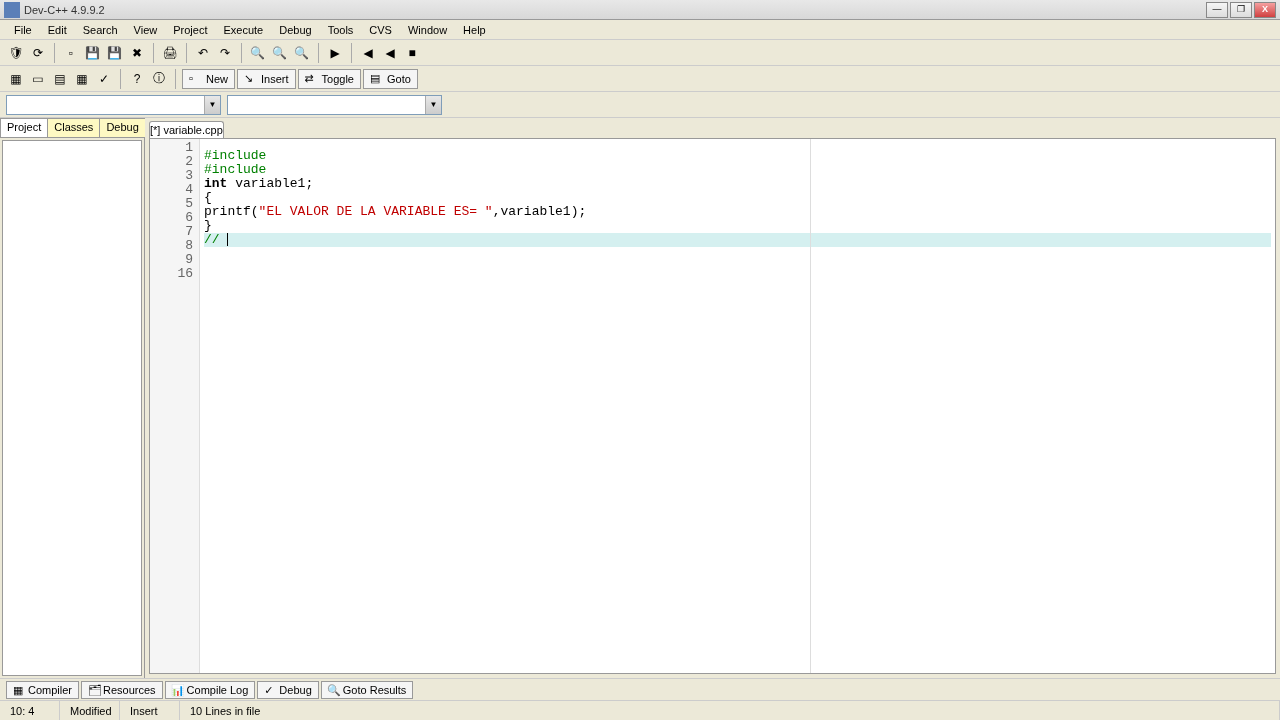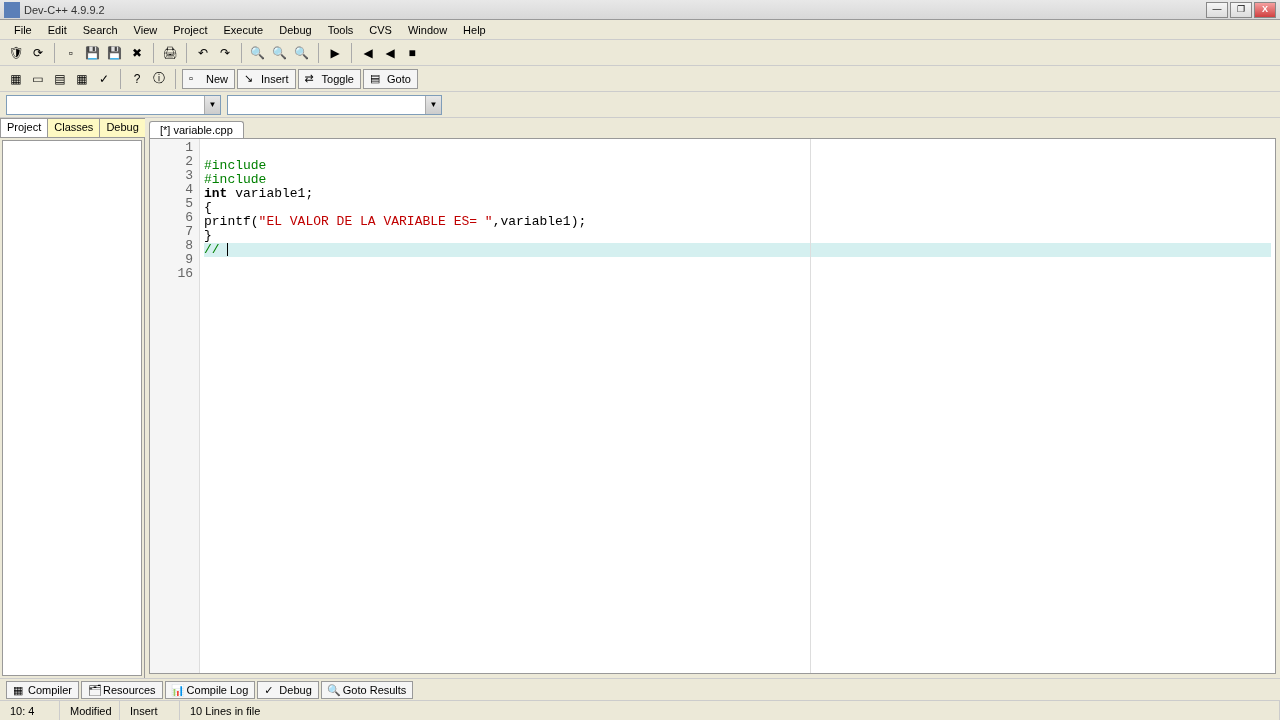--- a/index.html
+++ b/index.html
@@ -26,25 +26,25 @@
 
 .main-area { display: flex; height: 560px; }
 .left-panel { width: 145px; background: #ece9d8; border-right: 1px solid #999; display: flex; flex-direction: column; }
 .left-tabs { display: flex; height: 20px; border-bottom: 1px solid #999; background: #ece9d8; }
 .left-tab { padding: 2px 6px; border: 1px solid #999; border-bottom: none; background: #fef9c3; font-size: 11px; cursor: pointer; margin-right: -1px; }
 .left-tab.active { background: #fff; }
 .left-content { flex: 1; background: #fff; border: 1px solid #999; margin: 2px; }
 
 .editor-panel { flex: 1; display: flex; flex-direction: column; background: #ece9d8; }
 .editor-tabs { height: 20px; display: flex; align-items: flex-end; padding: 0 4px; }
-.editor-tab { padding: 2px 10px; border: 1px solid #999; border-bottom: none; background: #fff; font-size: 11px; cursor: pointer; border-radius: 3px 3px 0 0; }
+.editor-tab { padding: 2px 0; border: 1px solid #999; border-bottom: none; background: #fff; font-size: 11px; cursor: pointer; border-radius: 3px 3px 0 0; }
 .editor-content { flex: 1; background: #fff; border: 1px solid #999; margin: 0 4px 4px 4px; display: flex; font-family: 'Courier New', monospace; font-size: 13px; overflow: hidden; }
 .gutter { width: 50px; background: #f5f5f5; text-align: right; padding: 2px 6px 2px 2px; color: #666; border-right: 1px solid #ddd; }
 .gutter div { height: 14px; line-height: 14px; }
-.code { flex: 1; padding: 20px 4px; position: relative; }
+.code { flex: 1; padding: 10px 4px; position: relative; }
 .code-line { height: 14px; line-height: 14px; white-space: pre; }
 .code-line.highlight { background: #d5f0f0; }
 .kw-green { color: #008000; }
 .kw-black { color: #000; font-weight: bold; }
 .kw-str { color: #c00000; }
 .kw-normal { color: #000000; }
 .cursor { display: inline-block; width: 1px; height: 13px; background: #000; vertical-align: middle; }
 
 .margin-line { position: absolute; left: 610px; top: 0; bottom: 0; width: 1px; background: #ddd; }
 

